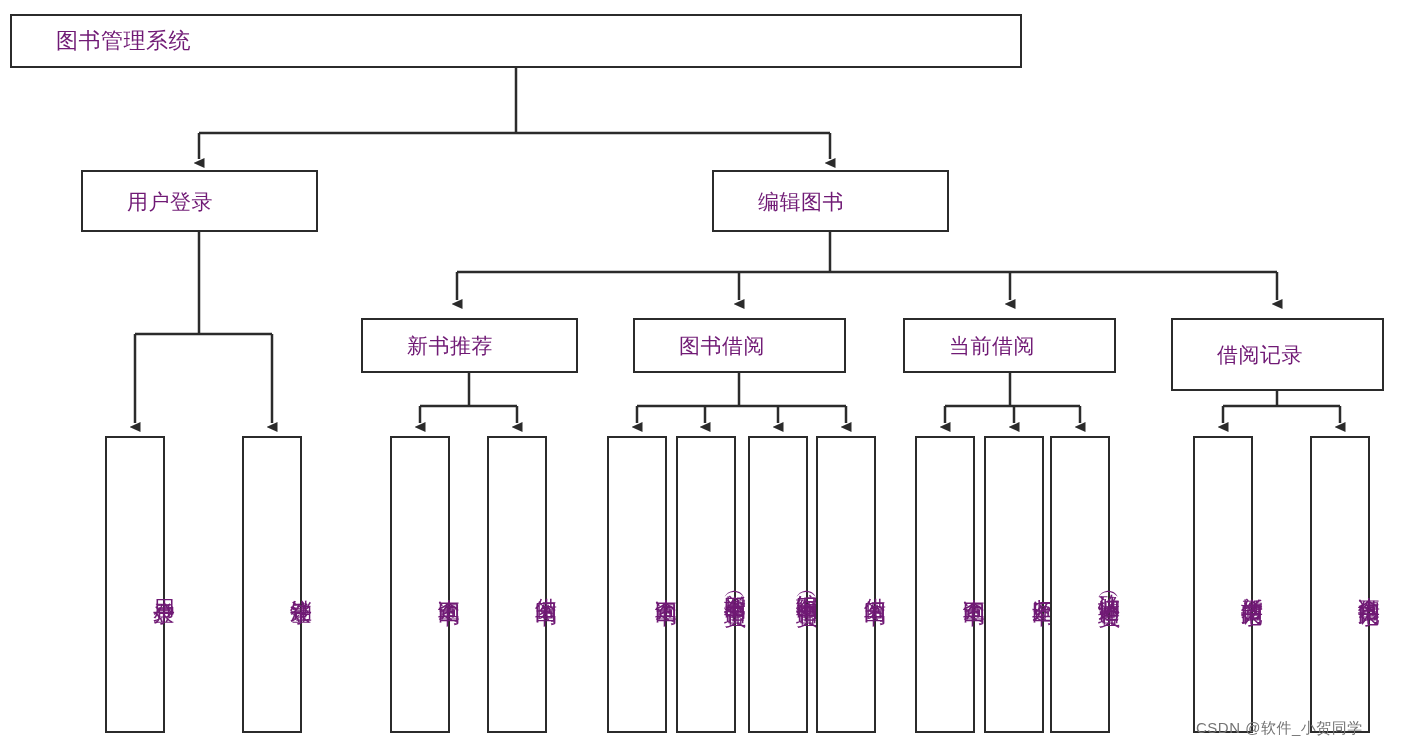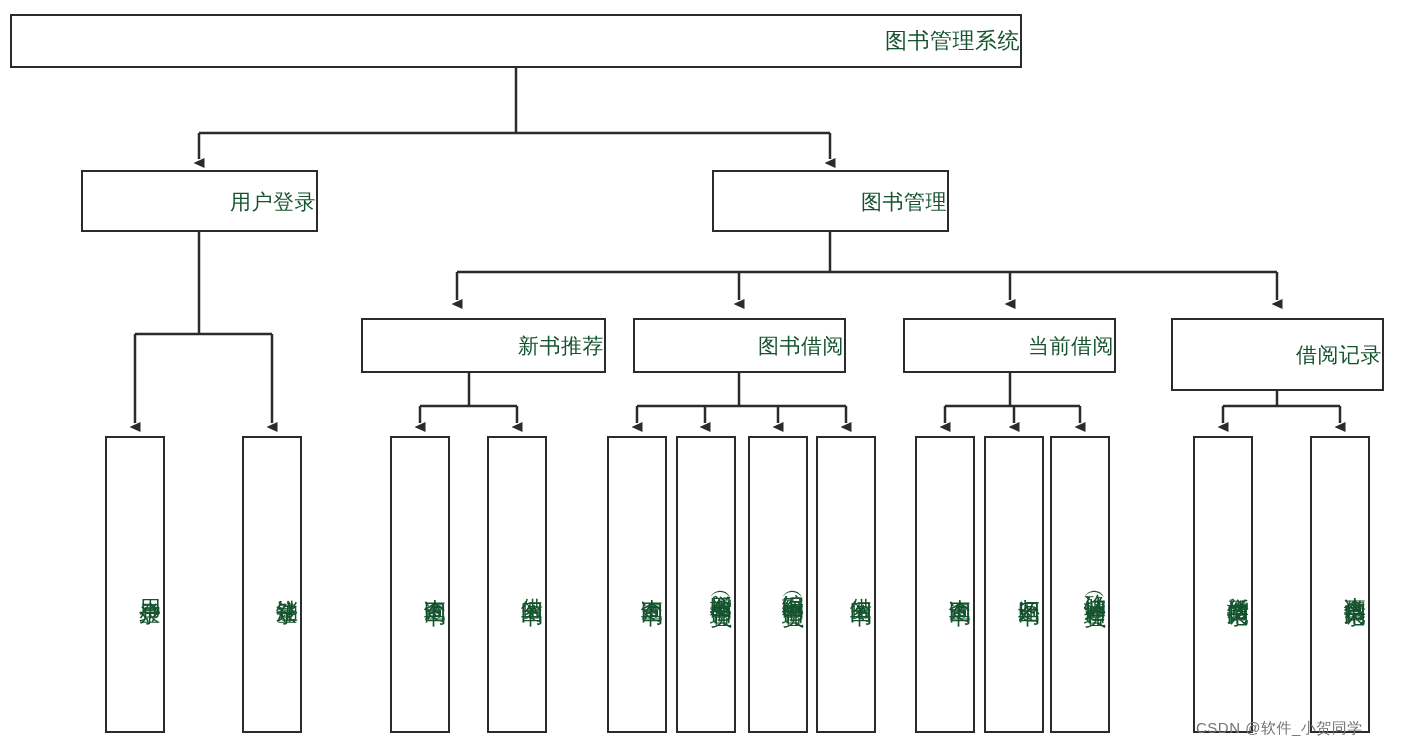--- a/index.html
+++ b/index.html
@@ -25,22 +25,23 @@
     height: 747px;
     pointer-events: none;
   }
   .node {
     position: absolute;
     box-sizing: border-box;
     background: #ffffff;
     border: 2.5px solid #2b2b2b;
     display: flex;
     align-items: center;
-    justify-content: flex-end;
-    color: #14532d;
+    justify-content: flex-start;
+    color: #701a75;
+    padding-left: 44px;
   }
   .node .label {
     display: block;
     text-align: center;
     line-height: 1.0;
     letter-spacing: 0.5px;
   }
   .node.horiz .label {
     writing-mode: horizontal-tb;
     font-size: 21px;
@@ -120,24 +121,24 @@
   </svg>
 
   <div class="node horiz title" style="left:10px; top:14px; width:1012px; height:54px;">
     <span class="label">图书管理系统</span>
   </div>
 
   <div class="node horiz" style="left:81px; top:170px; width:237px; height:62px;">
     <span class="label">用户登录</span>
   </div>
   <div class="node horiz" style="left:712px; top:170px; width:237px; height:62px;">
-    <span class="label">图书管理</span>
+    <span class="label">编辑图书</span>
   </div>
 
-  <div class="node horiz" style="left:361px; top:318px; width:245px; height:55px;">
+  <div class="node horiz" style="left:361px; top:318px; width:217px; height:55px;">
     <span class="label">新书推荐</span>
   </div>
   <div class="node horiz" style="left:903px; top:318px; width:213px; height:55px;">
     <span class="label">当前借阅</span>
   </div>
   <div class="node horiz" style="left:633px; top:318px; width:213px; height:55px;">
     <span class="label">图书借阅</span>
   </div>
   <div class="node horiz" style="left:1171px; top:318px; width:213px; height:73px;">
     <span class="label">借阅记录</span>

